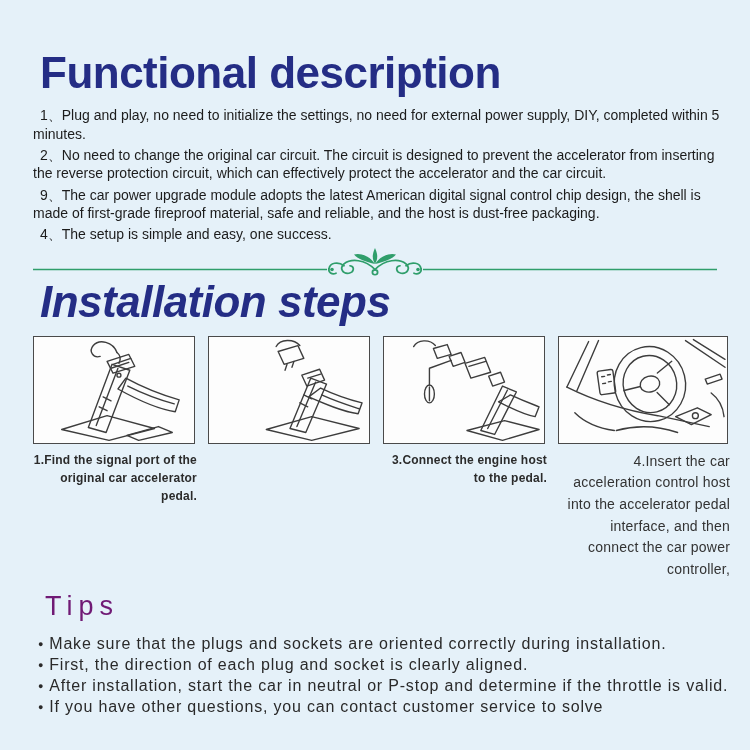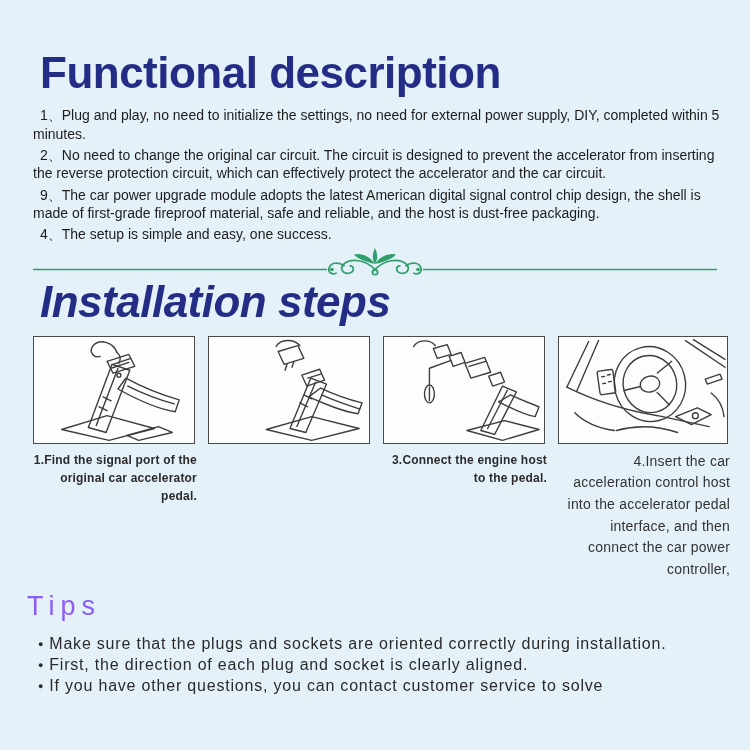--- a/index.html
+++ b/index.html
@@ -66,25 +66,25 @@
     letter-spacing:0.2px;
   }
   .step.wide figcaption{
     font-weight:normal;
     font-size:14px;
     color:#333;
     line-height:1.55;
   }
 
   .tips-title{
-    margin:10px 0 0 27px;
+    margin:10px 0 0 45px;
     font-size:27px;
     font-weight:400;
     letter-spacing:6px;
-    color:#8b5cf6;
+    color:#701a75;
   }
   .tips{
     list-style:none;
     margin:12px 20px 0 38px;
     padding:0;
   }
   .tips li{
     font-size:16px;
     letter-spacing:0.8px;
     line-height:19.5px;
@@ -226,16 +226,17 @@
       <figcaption>4.Insert the car acceleration control host into the accelerator pedal interface, and then connect the car power controller,</figcaption>
     </figure>
 
   </div>
 
   <h2 class="tips-title">Tips</h2>
 
   <ul class="tips">
     <li>Make sure that the plugs and sockets are oriented correctly during installation.</li>
     <li>First, the direction of each plug and socket is clearly aligned.</li>
+    <li>After installation, start the car in neutral or P-stop and determine if the throttle is valid.</li>
     <li>If you have other questions, you can contact customer service to solve</li>
   </ul>
 
 </div>
 
 </body></html>

